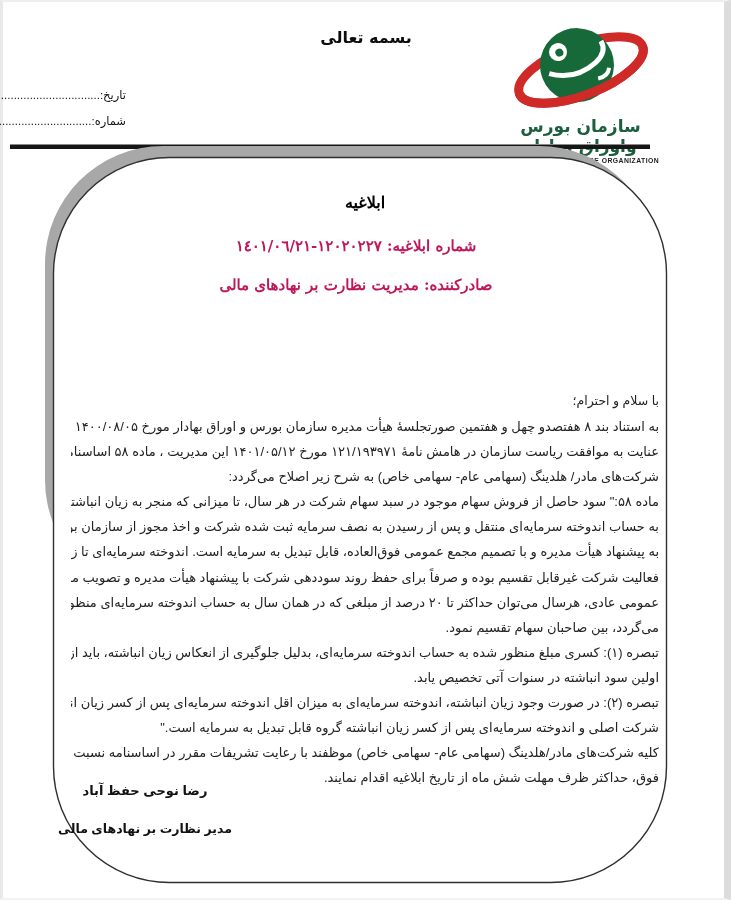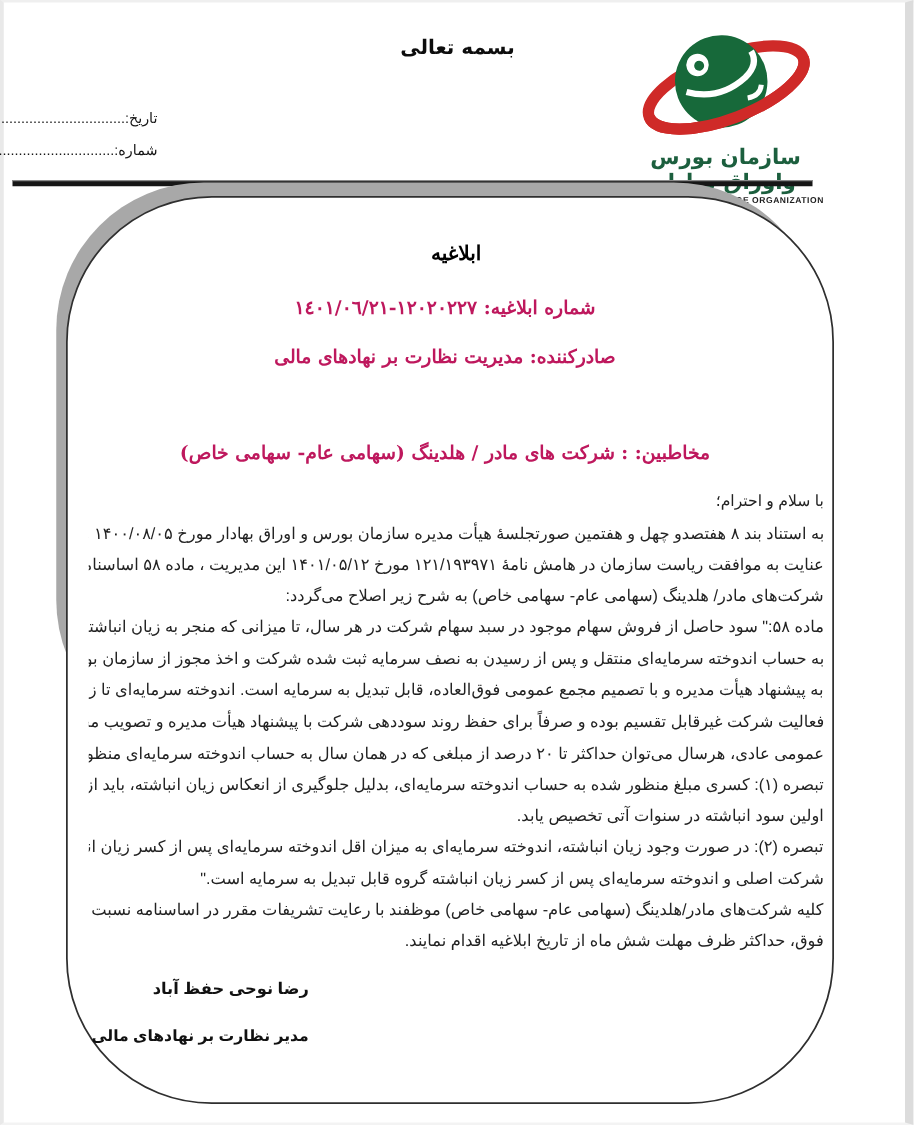--- a/index.html
+++ b/index.html
@@ -46,21 +46,21 @@
     font-family:"DejaVu Serif","Liberation Serif",serif;
     font-size:15px;font-weight:bold;color:#be185d;
   }
   .meta-0{top:80px;} .meta-1{top:119px;} .meta-2{top:157px;} .meta-3{top:196px;}
   .salutation{position:absolute;top:236px;right:2px;font-size:12.5px;color:#222;}
   .body-lines{position:absolute;top:257px;right:2px;left:2px;}
   .body-line{
     height:25.1px;line-height:25.1px;font-size:13px;color:#222;
     text-align:right;white-space:nowrap;overflow:hidden;
   }
-  .signature{position:absolute;top:626px;right:414px;width:240px;text-align:right;}
+  .signature{position:absolute;top:626px;right:396px;width:240px;text-align:center;}
   .sig-name{font-size:13px;font-weight:bold;color:#111;line-height:16px;}
   .sig-title{font-size:12.5px;font-weight:bold;color:#111;margin-top:22px;line-height:16px;}
 </style>
 </head>
 <body>
 
 <div class="page">
 
   <div class="page-frame"></div>
 
@@ -92,33 +92,33 @@
   <svg class="sheet-svg" width="731" height="900" viewBox="0 0 731 900">
     <rect x="45" y="146" width="612" height="452" rx="118" fill="#a8a8a8"></rect>
     <rect x="53.5" y="157.5" width="613" height="725" rx="116" fill="#ffffff" stroke="#2f2f2f" stroke-width="1.4"></rect>
   </svg>
 
   <div class="doc-content">
     <div class="doc-title">ابلاغیه</div>
 
     <div class="meta-line meta-0">شماره ابلاغیه: ١٢٠٢٠٢٢٧-١٤٠١/٠٦/٢١</div>
     <div class="meta-line meta-1">صادرکننده: مدیریت نظارت بر نهادهای مالی</div>
-    <div class="meta-line meta-3">مخاطبین: : شرکت های مادر / هلدینگ (سهامی عام- سهامی خاص)</div>
 
     <div class="salutation">با سلام و احترام؛</div>
 
     <div class="body-lines">
       <div class="body-line">به استناد بند ۸ هفتصدو چهل و هفتمین صورتجلسهٔ هیأت مدیره سازمان بورس و اوراق بهادار مورخ ۱۴۰۰/۰۸/۰۵ و با</div>
       <div class="body-line">عنایت به موافقت ریاست سازمان در هامش نامهٔ ۱۲۱/۱۹۳۹۷۱ مورخ ۱۴۰۱/۰۵/۱۲ این مدیریت ، ماده ۵۸ اساسنامه</div>
       <div class="body-line">شرکت‌های مادر/ هلدینگ (سهامی عام- سهامی خاص) به شرح زیر اصلاح می‌گردد:</div>
       <div class="body-line">ماده ۵۸:" سود حاصل از فروش سهام موجود در سبد سهام شرکت در هر سال، تا میزانی که منجر به زیان انباشته نگردد،</div>
       <div class="body-line">به حساب اندوخته سرمایه‌ای منتقل و پس از رسیدن به نصف سرمایه ثبت شده شرکت و اخذ مجوز از سازمان بورس، بنا</div>
       <div class="body-line">به پیشنهاد هیأت مدیره و با تصمیم مجمع عمومی فوق‌العاده، قابل تبدیل به سرمایه است. اندوخته سرمایه‌ای تا زمان ادامه</div>
       <div class="body-line">فعالیت شرکت غیرقابل تقسیم بوده و صرفاً برای حفظ روند سوددهی شرکت با پیشنهاد هیأت مدیره و تصویب مجمع</div>
       <div class="body-line">عمومی عادی، هرسال می‌توان حداکثر تا ۲۰ درصد از مبلغی که در همان سال به حساب اندوخته سرمایه‌ای منظور</div>
+      <div class="body-line">می‌گردد، بین صاحبان سهام تقسیم نمود.</div>
       <div class="body-line">تبصره (۱): کسری مبلغ منظور شده به حساب اندوخته سرمایه‌ای، بدلیل جلوگیری از انعکاس زیان انباشته، باید از محل</div>
       <div class="body-line">اولین سود انباشته در سنوات آتی تخصیص یابد.</div>
       <div class="body-line">تبصره (۲): در صورت وجود زیان انباشته، اندوخته سرمایه‌ای به میزان اقل اندوخته سرمایه‌ای پس از کسر زیان انباشته</div>
       <div class="body-line">شرکت اصلی و اندوخته سرمایه‌ای پس از کسر زیان انباشته گروه قابل تبدیل به سرمایه است."</div>
       <div class="body-line">کلیه شرکت‌های مادر/هلدینگ (سهامی عام- سهامی خاص) موظفند با رعایت تشریفات مقرر در اساسنامه نسبت به اصلاح</div>
       <div class="body-line">فوق، حداکثر ظرف مهلت شش ماه از تاریخ ابلاغیه اقدام نمایند.</div>
     </div>
 
     <div class="signature">
       <div class="sig-name">رضا نوحی حفظ آباد</div>

